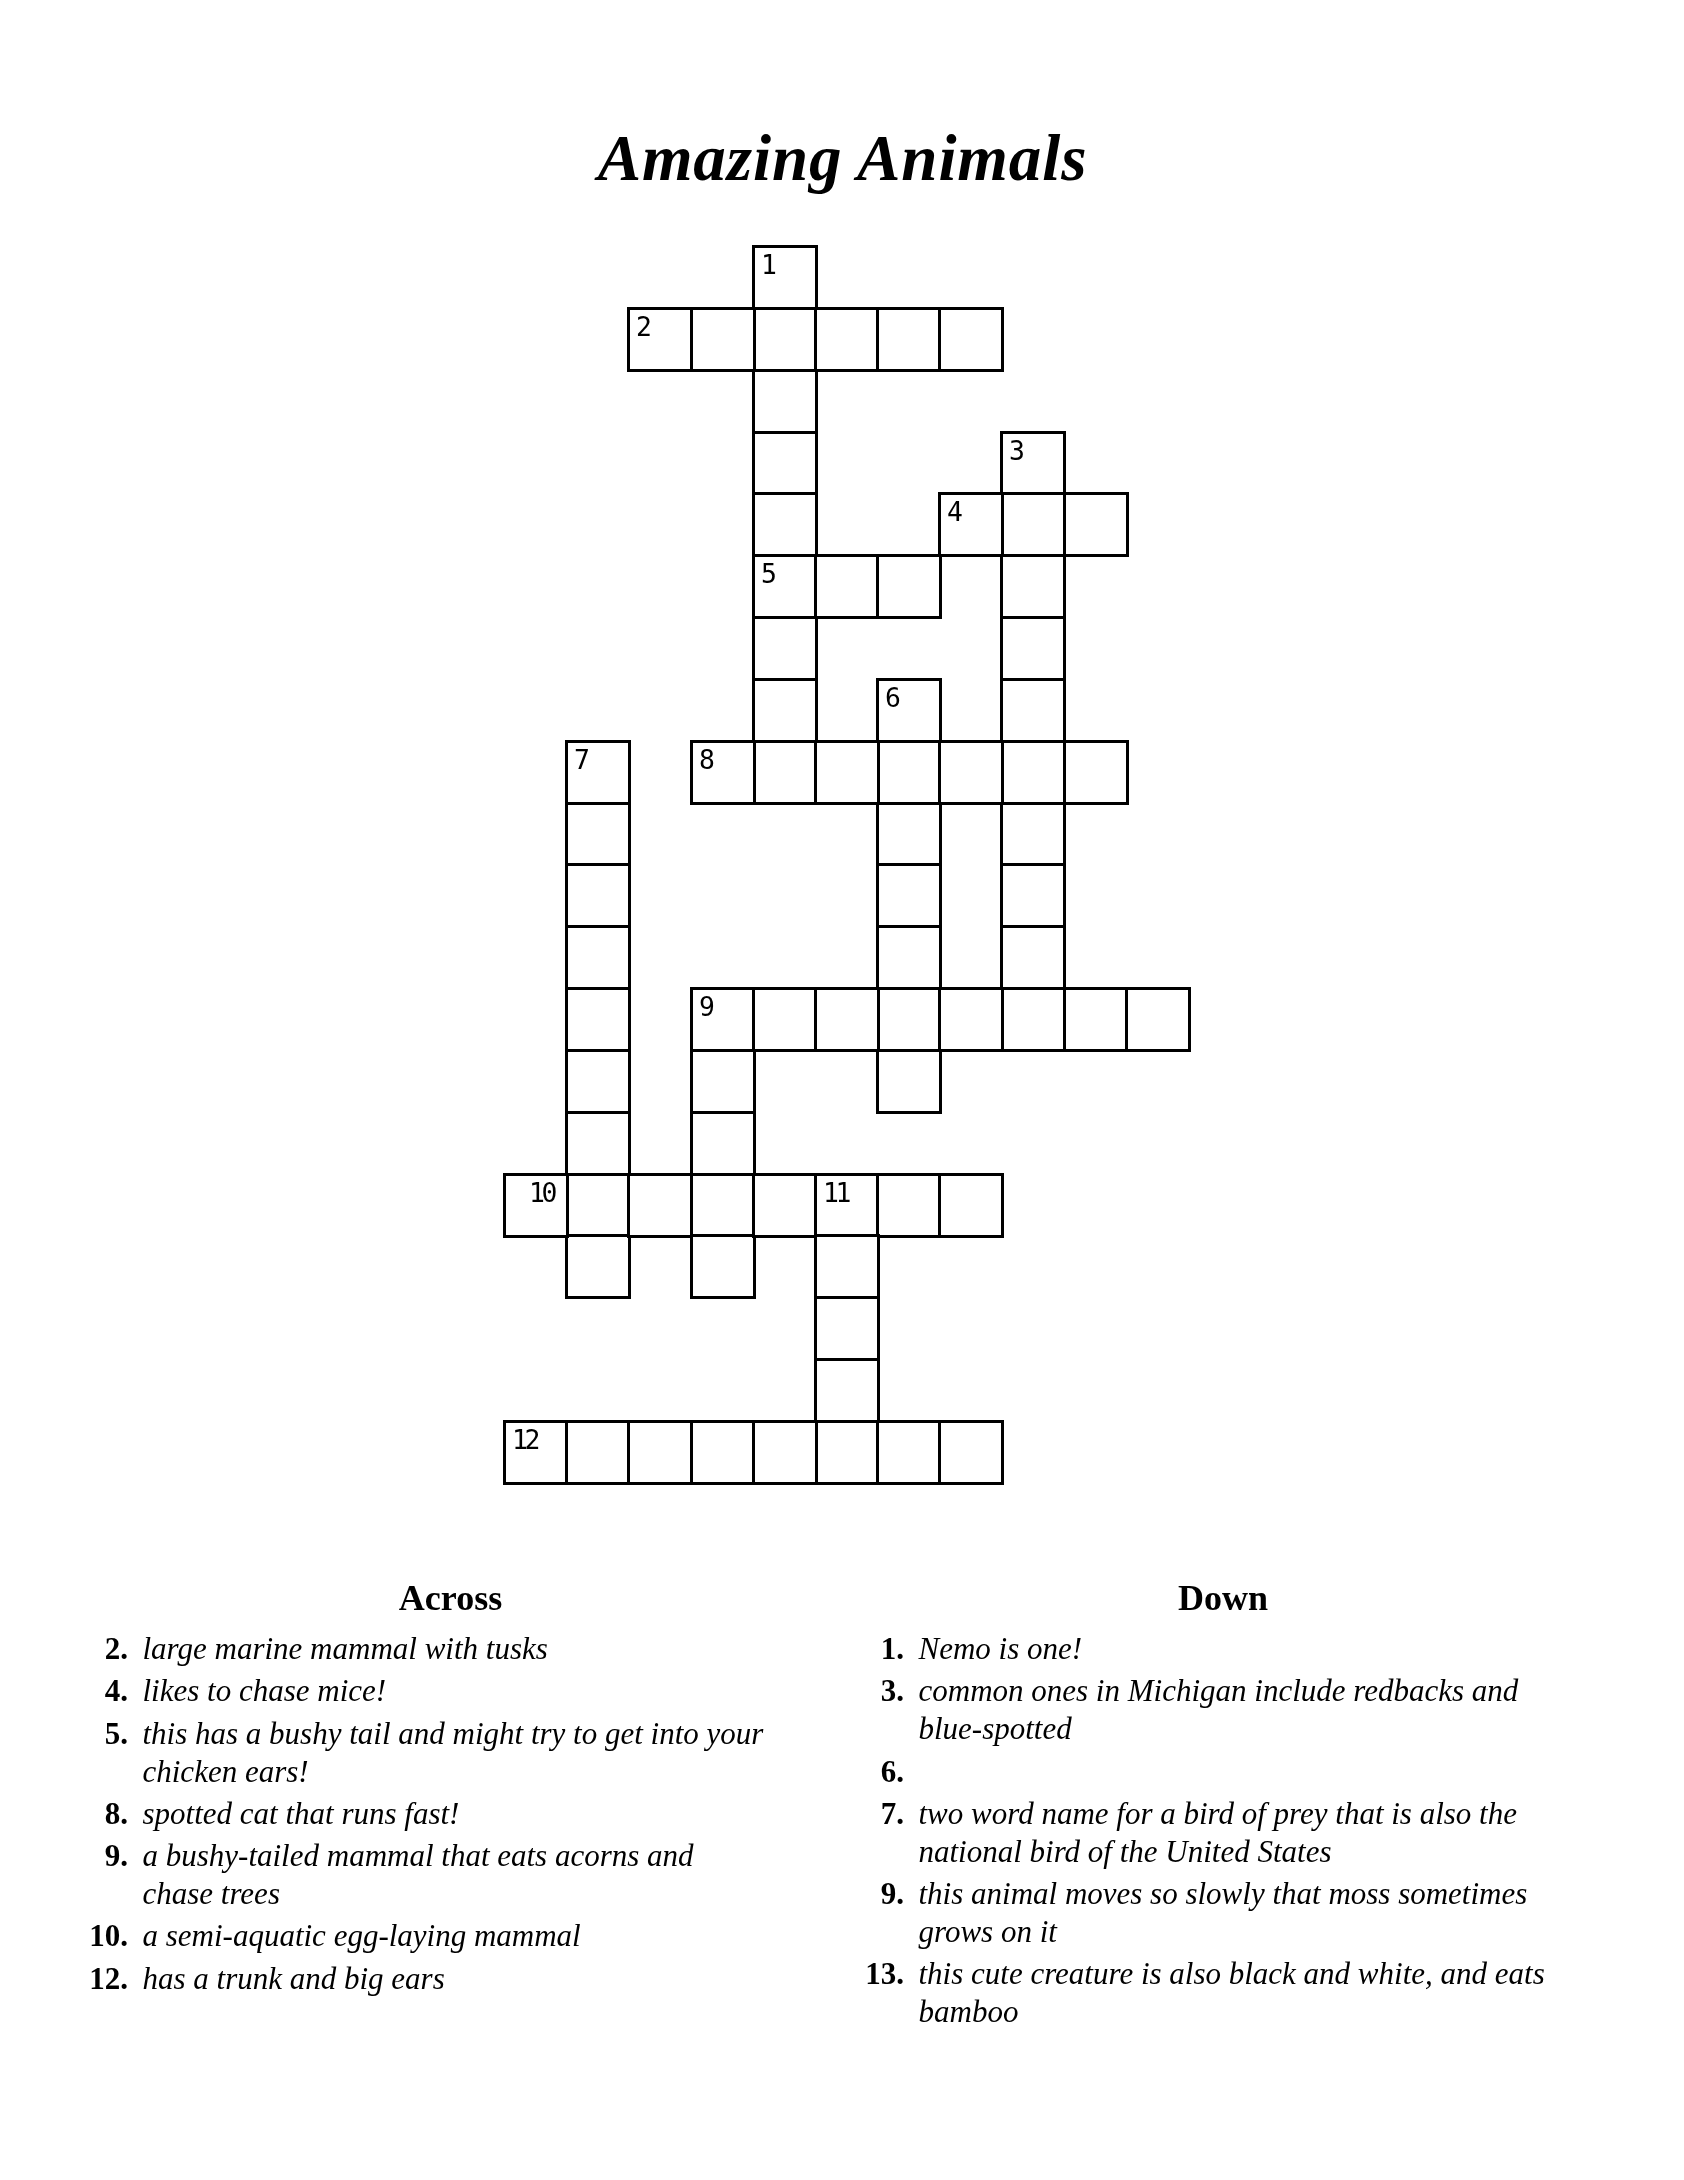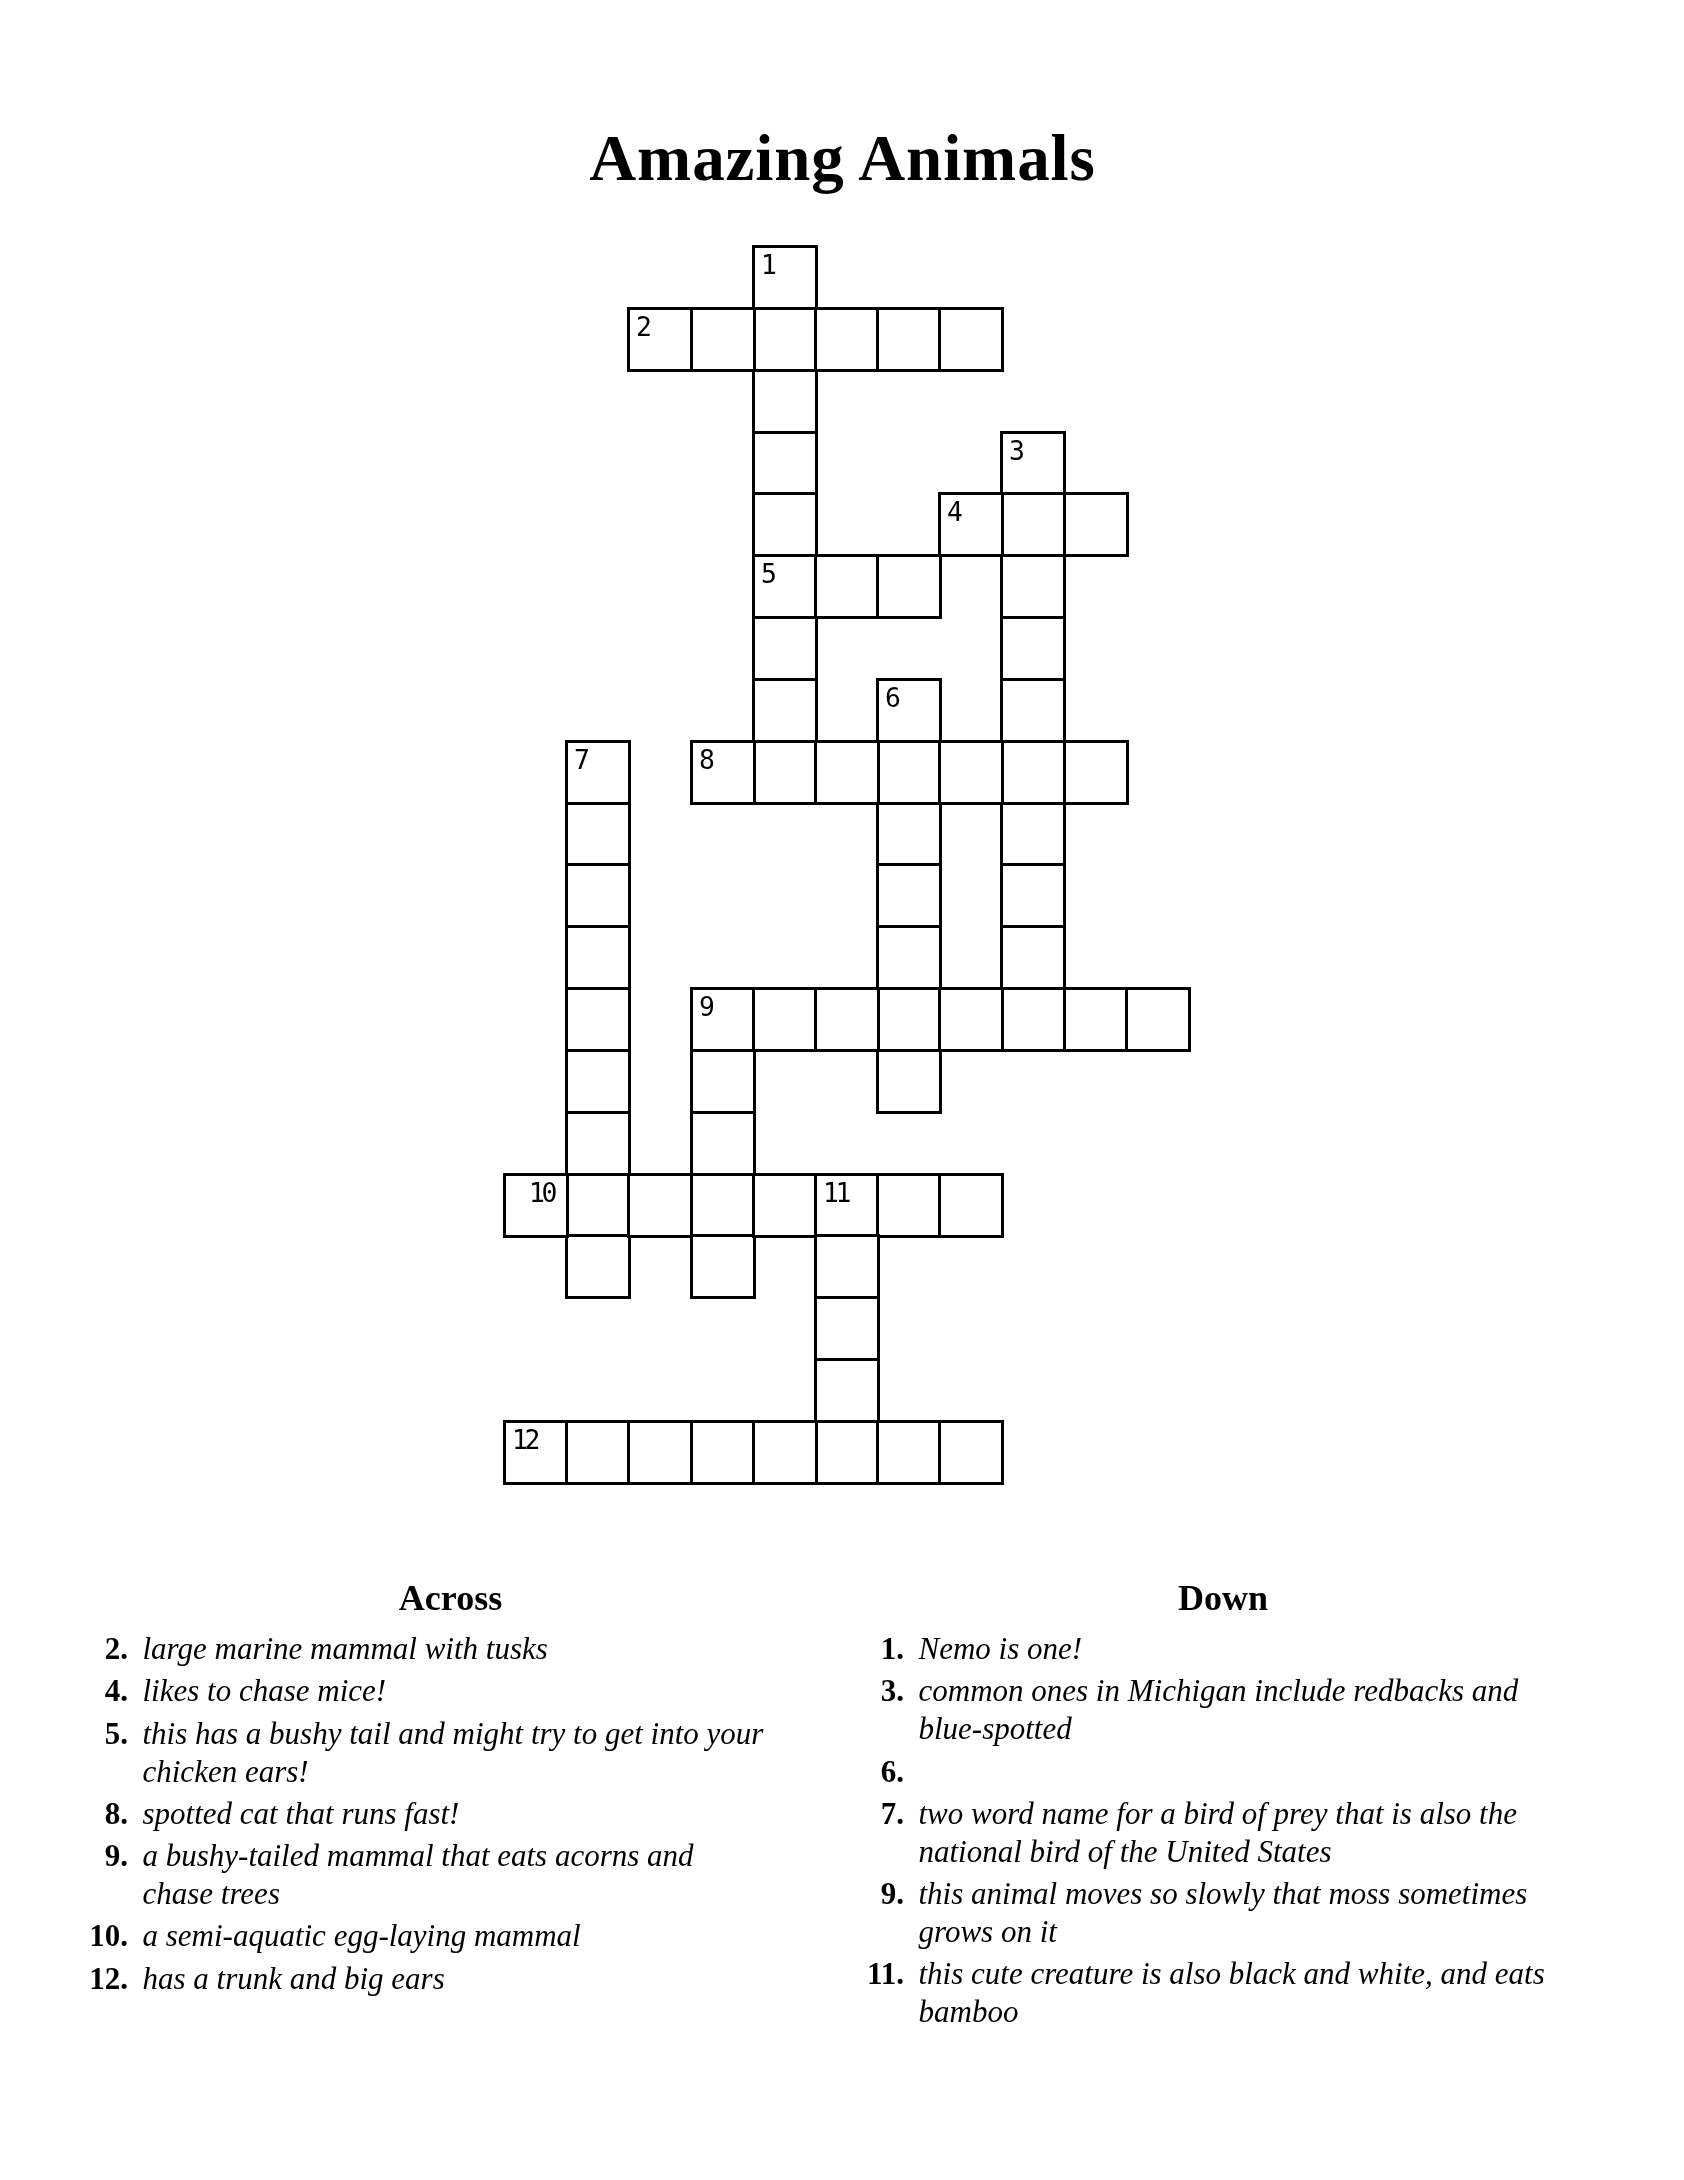--- a/index.html
+++ b/index.html
@@ -2,21 +2,21 @@
 <html style="font-size:13.6px"><head>
 <meta charset="utf-8">
 <style>
   html,body{margin:0;padding:0;}
   body{
     width:1685px;height:2181px;position:relative;background:#ffffff;
     font-family:"Liberation Serif", serif;color:#000;
   }
   .page-title{
     position:absolute;top:121px;left:0;width:100%;
-    text-align:center;font-weight:bold;font-size:65px;letter-spacing:0.9px;
+    text-align:center;font-weight:bold;font-size:65px;letter-spacing:0.9px;font-style:italic;
   }
   #grid{position:absolute;left:503px;top:245px;}
   .cell{
     position:absolute;width:66px;height:65px;box-sizing:border-box;
     border:3.4px solid #000;background:#fff;
   }
   .cell .num{
     display:block;padding:2.6px 0 0 6px;
     font-family:"DejaVu Sans Mono", monospace;
     font-size:26.4px;letter-spacing:-3.4px;line-height:1.05;color:#000;
@@ -219,21 +219,21 @@
         </span>
       </div>
       <div class="clue">
         <span class="cnum">9.</span>
         <span class="ctext">
           <div class="cline">this animal moves so slowly that moss sometimes</div>
           <div class="cline">grows on it</div>
         </span>
       </div>
       <div class="clue">
-        <span class="cnum">11.</span>
+        <span class="cnum">13.</span>
         <span class="ctext">
           <div class="cline">this cute creature is also black and white, and eats</div>
           <div class="cline">bamboo</div>
         </span>
       </div>
     </div>
 </div>
 
 
 </body></html>

